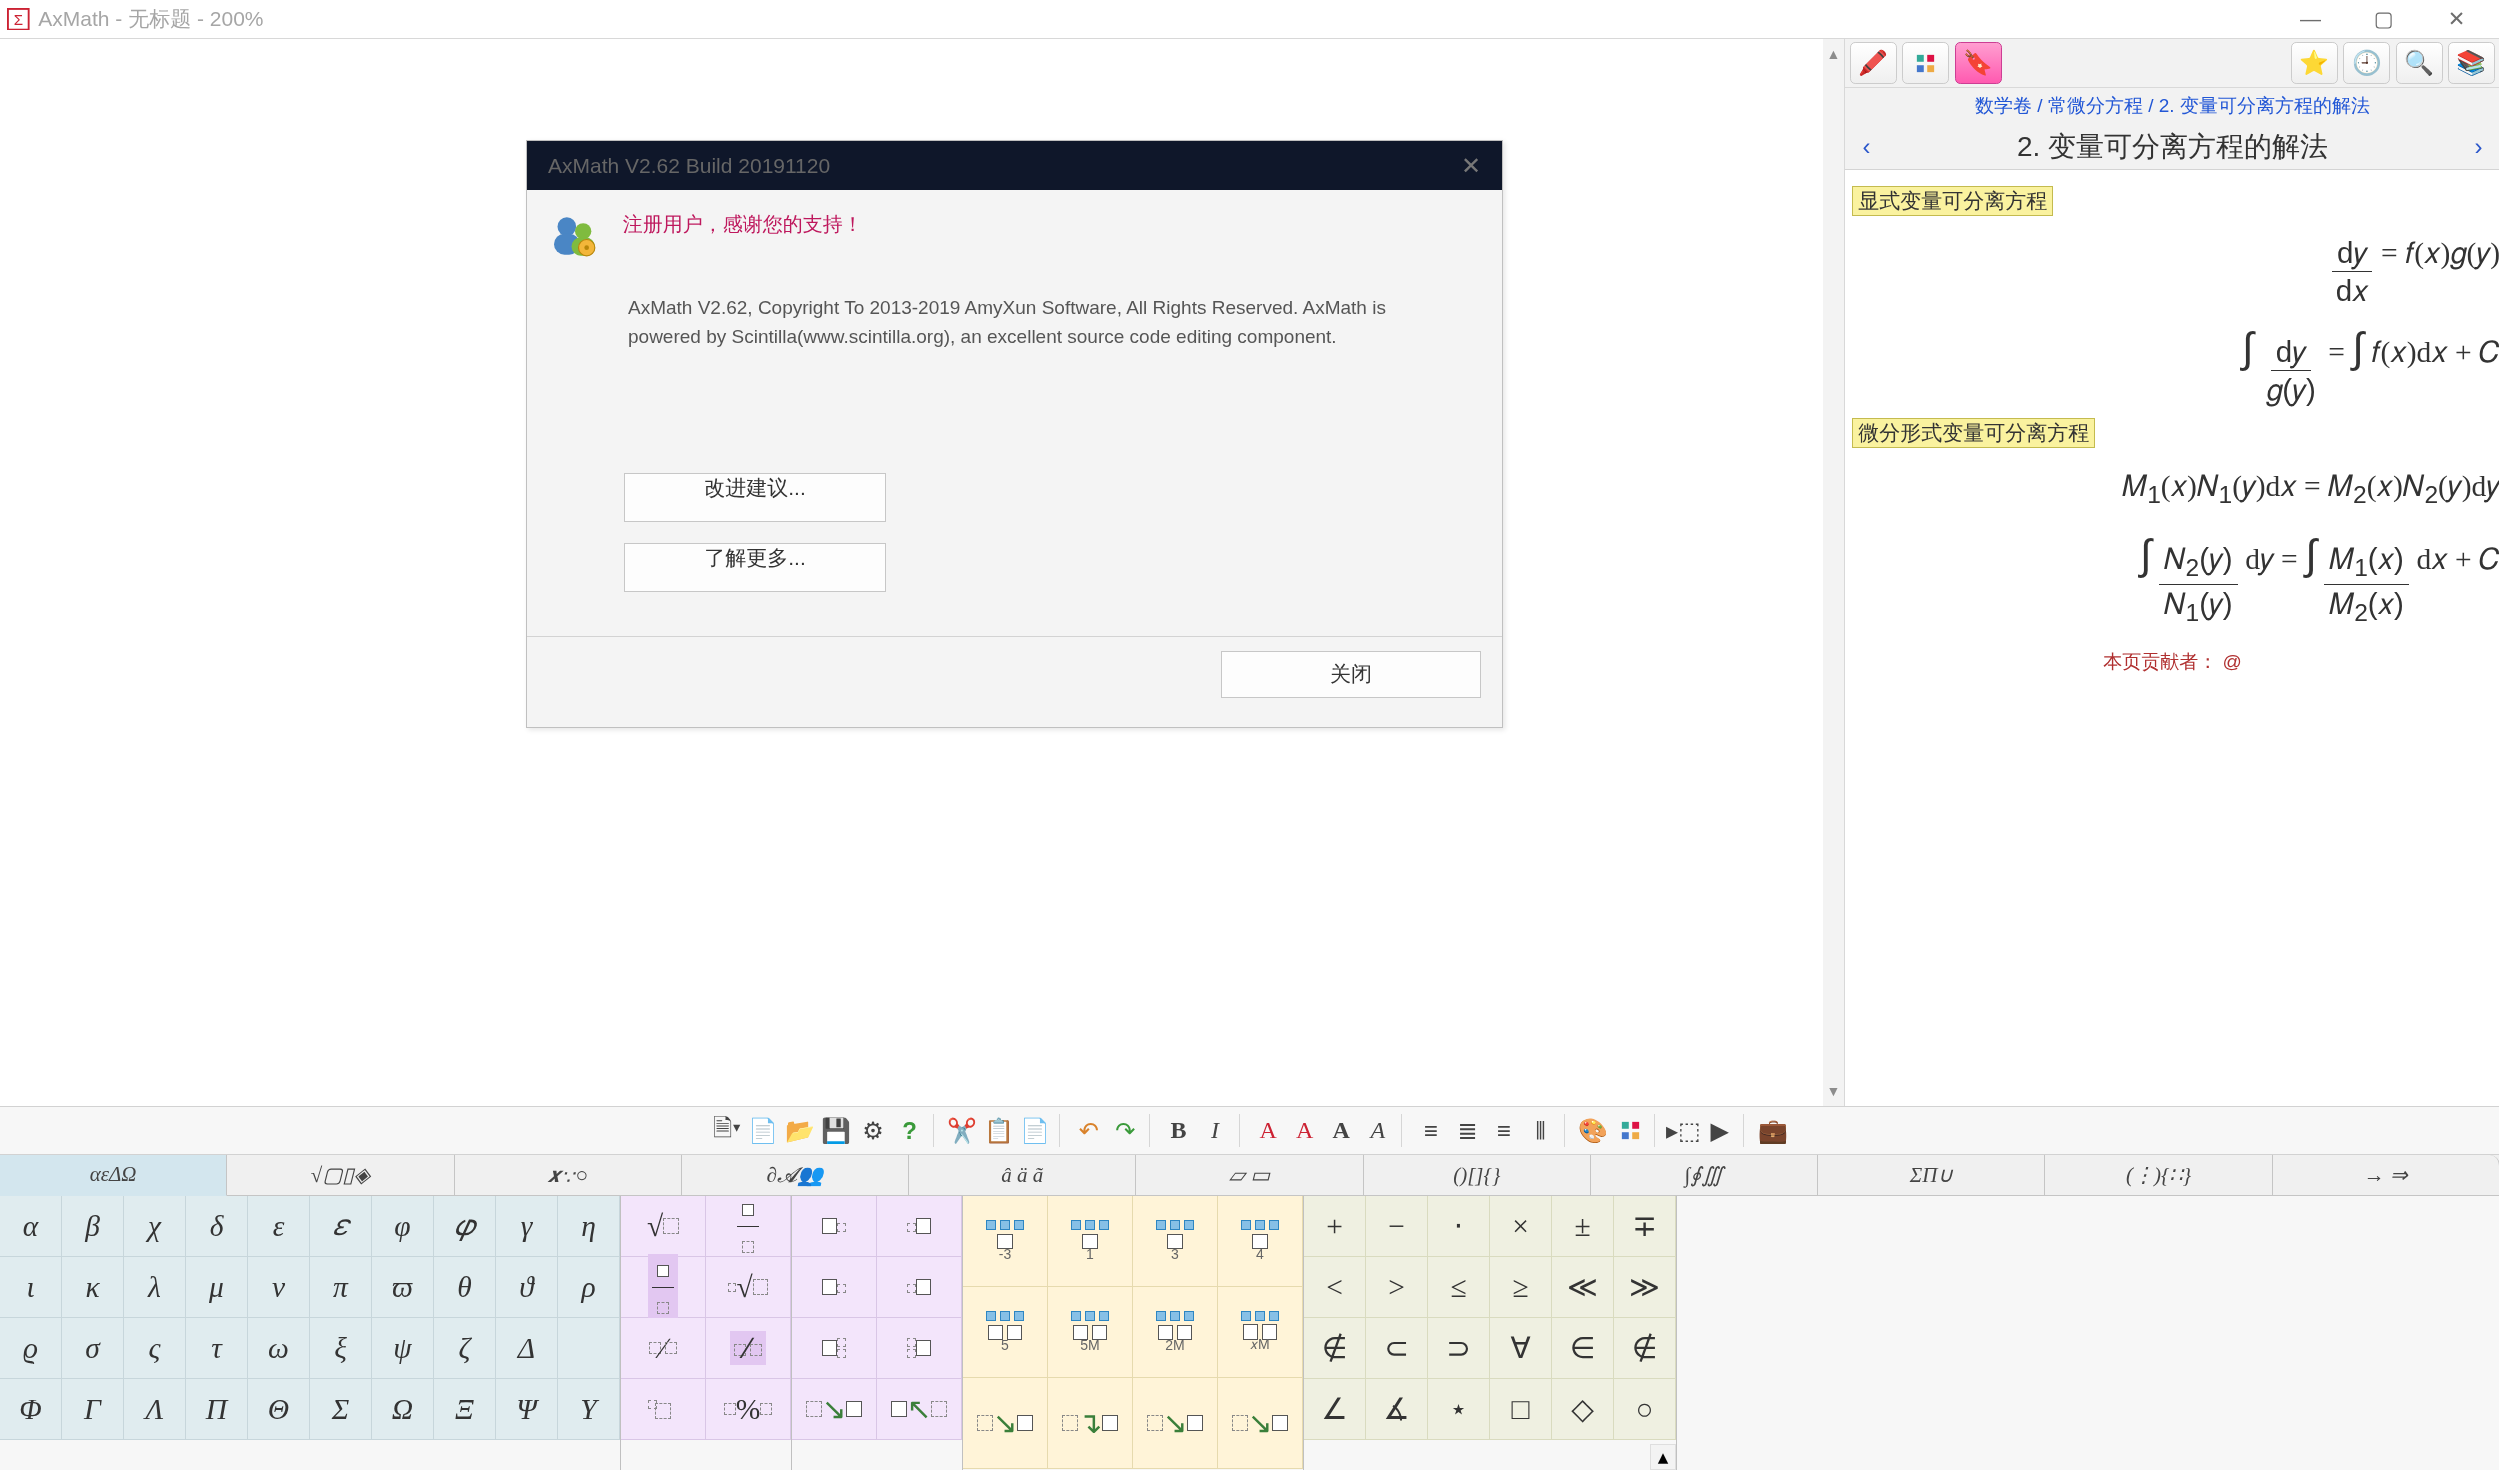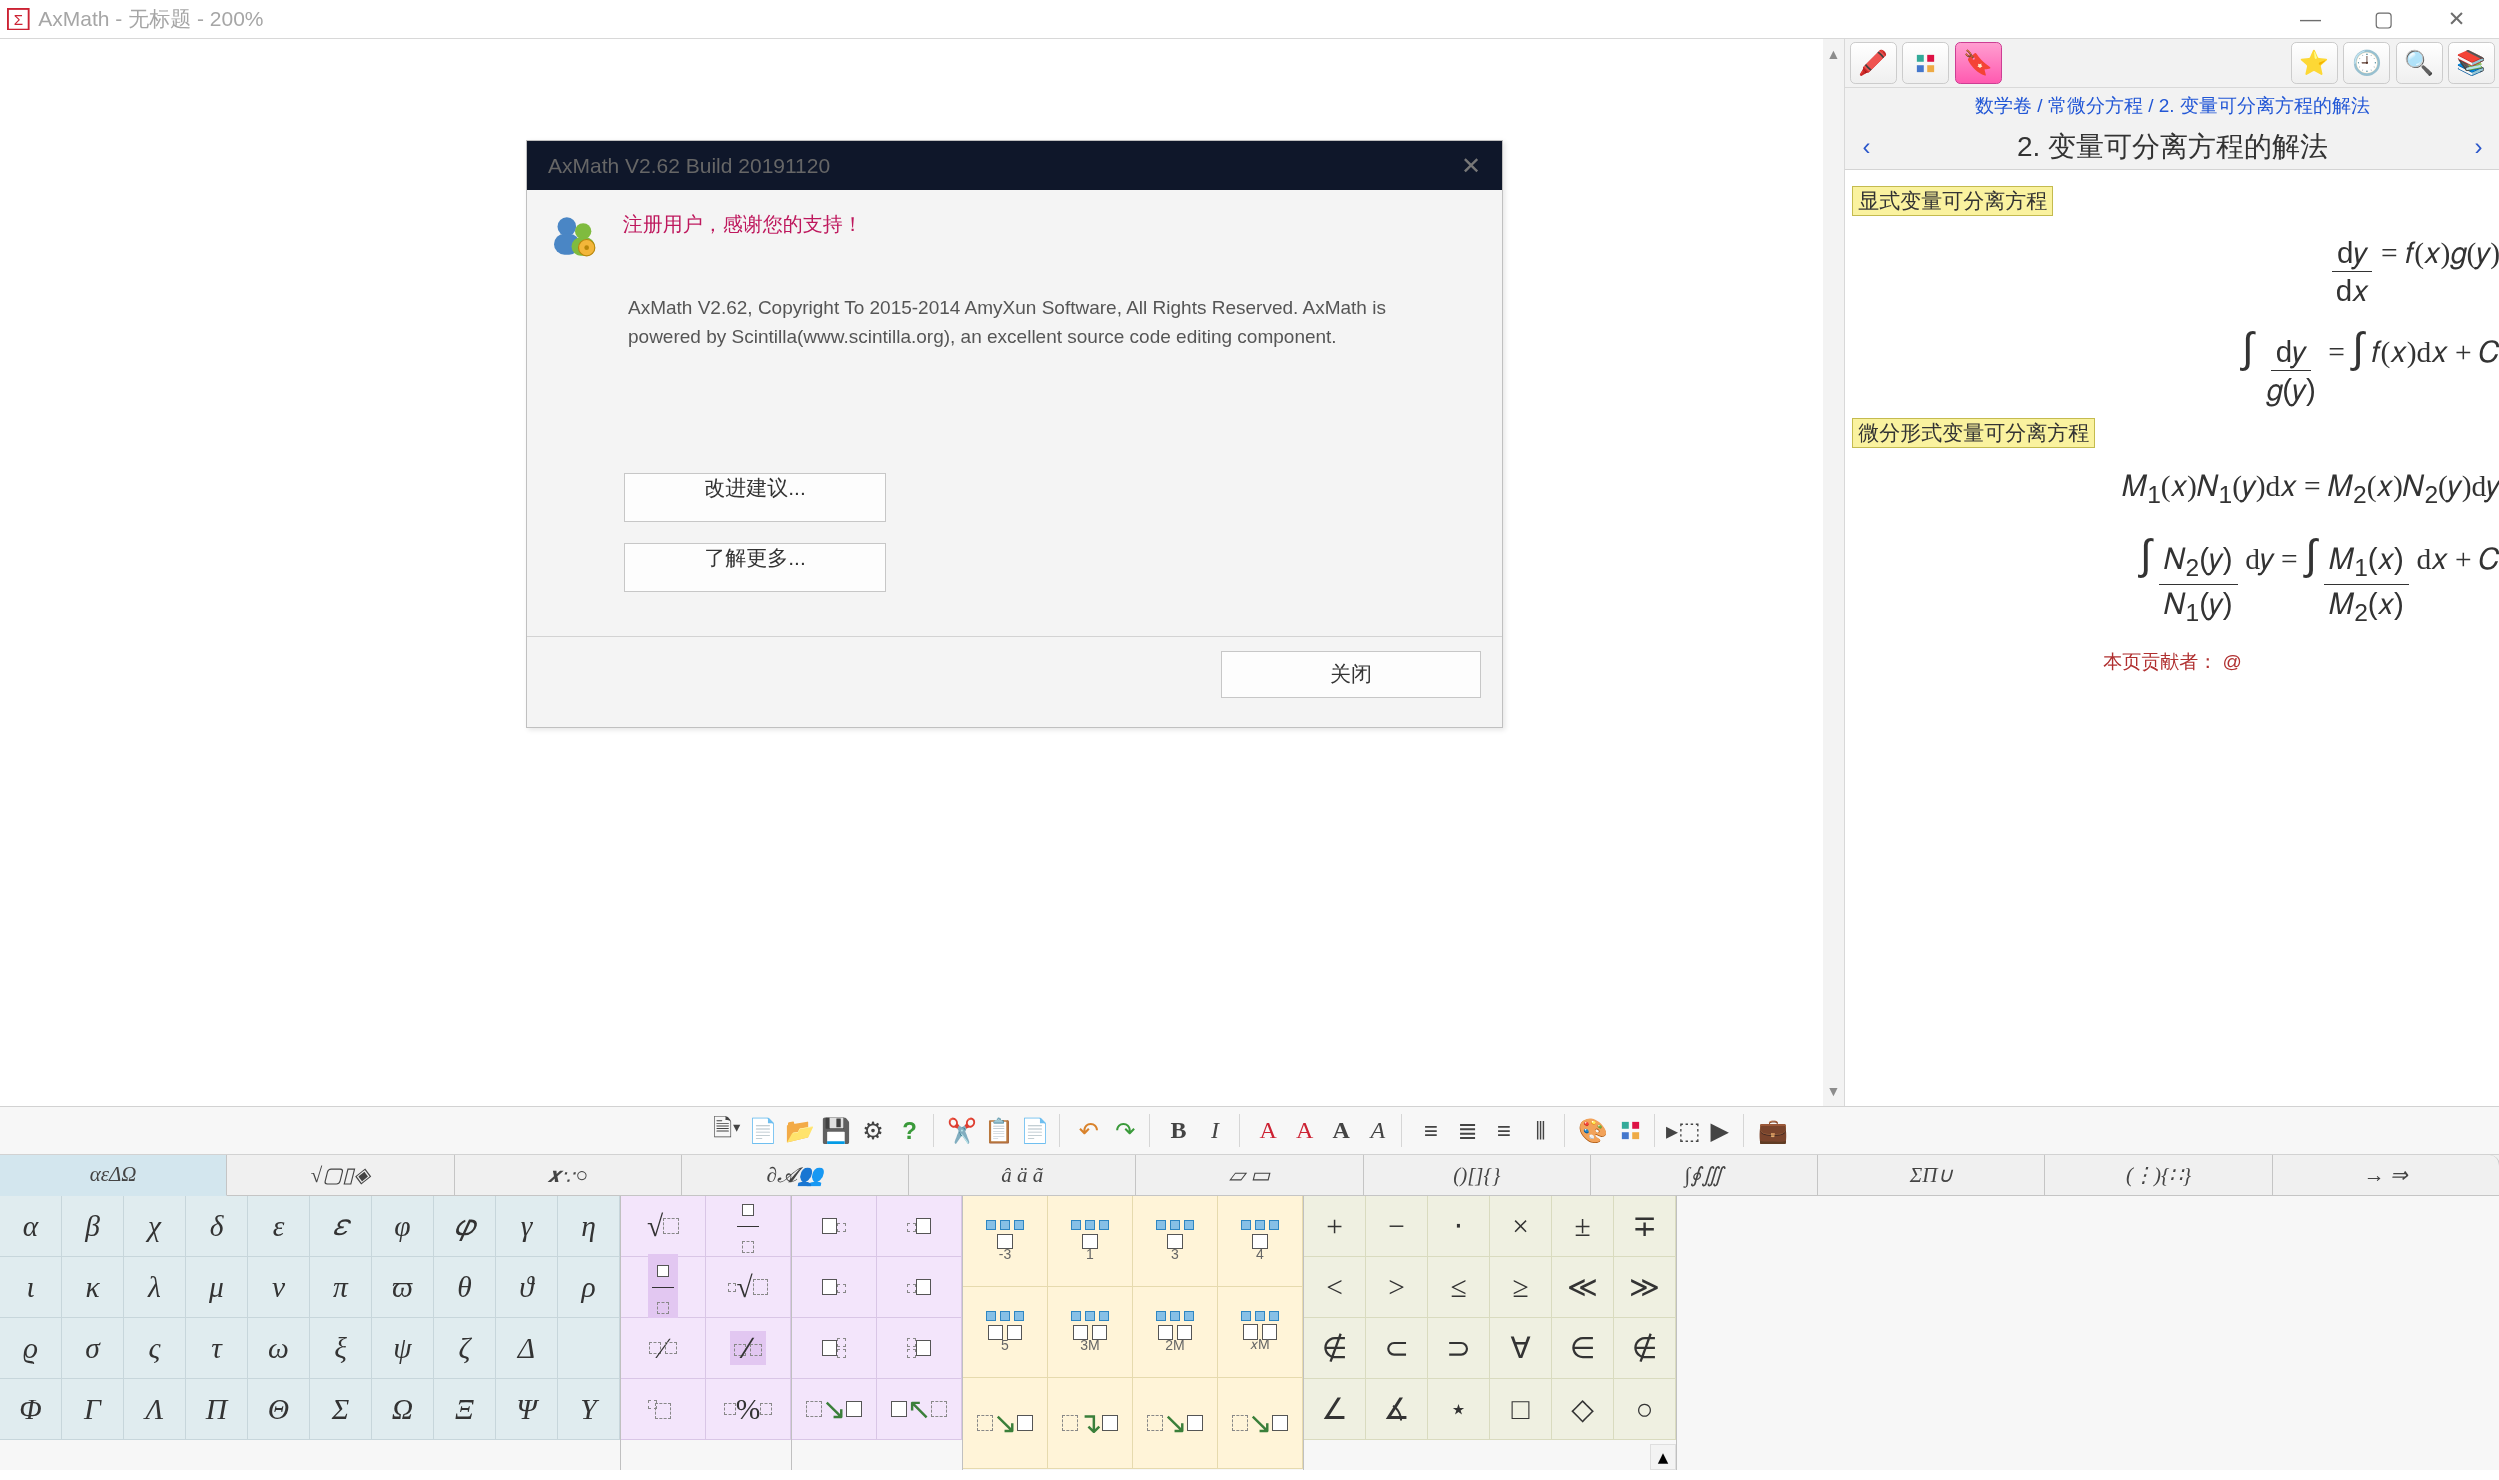--- a/index.html
+++ b/index.html
@@ -138,21 +138,21 @@
             <circle cx="17" cy="16" r="8" fill="#4a86c5"></circle>
               <rect x="6" y="22" width="22" height="18" rx="9" fill="#4a86c5"></rect>
             <circle cx="31" cy="20" r="7" fill="#7fbb3f"></circle>
               <rect x="21" y="25" width="20" height="16" rx="8" fill="#7fbb3f"></rect>
             <circle cx="34" cy="34" r="7" fill="#f3b63a" stroke="#b8860b"></circle>
               <circle cx="34" cy="34" r="2" fill="#b8860b"></circle>
           </svg>
         </div>
         <div class="dialog-msg">注册用户，感谢您的支持！</div>
       </div>
-      <div class="dialog-copy">AxMath V2.62, Copyright To 2015-2014 AmyXun Software, All Rights Reserved. AxMath is powered by Scintilla(www.scintilla.org), an excellent source code editing component.</div>
+      <div class="dialog-copy">AxMath V2.62, Copyright To 2013-2019 AmyXun Software, All Rights Reserved. AxMath is powered by Scintilla(www.scintilla.org), an excellent source code editing component.</div>
       <div class="dialog-btns">
         <div class="dlg-btn">
             <span>改进建议...</span>
           </div>
         <div class="dlg-btn">
             <span>了解更多...</span>
           </div>
       </div>
       <div class="dialog-sep"></div>
       <div class="dialog-bottom">
@@ -468,21 +468,21 @@
           <div class="pal-cell col upright">
             <div class="tpl-wrap">
               <span class="box-s"></span>
               <span class="box-s"></span>
               <span class="box-s"></span>
             </div>
             <div class="tpl-wrap" style="margin-top:3.5px;">
               <span class="box-ph f"></span>
               <span class="box-ph f"></span>
             </div>
-            <div class="sub">3M</div>
+            <div class="sub">5M</div>
           </div>
           <div class="pal-cell col upright">
             <div class="tpl-wrap">
               <span class="box-s"></span>
               <span class="box-s"></span>
               <span class="box-s"></span>
             </div>
             <div class="tpl-wrap" style="margin-top:3.5px;">
               <span class="box-ph f"></span>
               <span class="box-ph f"></span>

